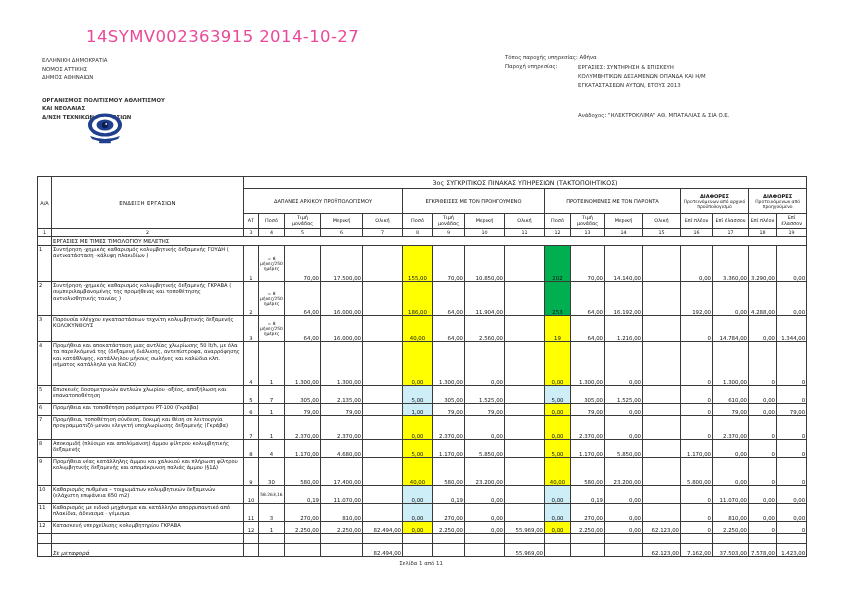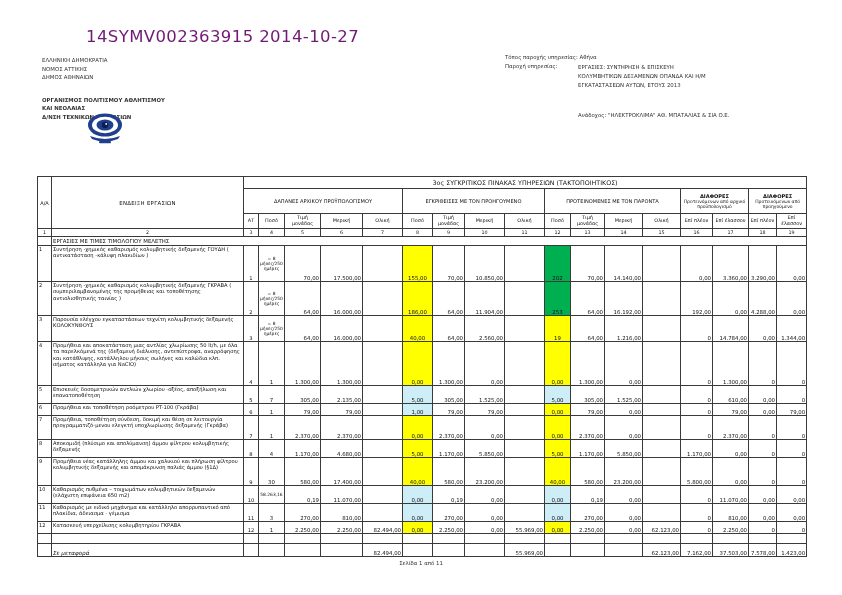--- a/index.html
+++ b/index.html
@@ -1,18 +1,18 @@
 <!DOCTYPE html>
 <html style="--highlight_yellow: #ffff00; --highlight_green: #00b050; --highlight_cyan: #cdeef7; --logo_blue: #20408e;"><head>
 <meta charset="utf-8">
 <style>
   html,body{margin:0;padding:0;background:#fff;}
   .page{position:relative;width:842px;height:595px;background:#ffffff;overflow:hidden;
         font-family:"DejaVu Sans","Liberation Sans",sans-serif;color:#1d1d1d;}
-  .doc-title{position:absolute;left:86px;top:27px;font-size:16.5px;color:#701a75;letter-spacing:.4px;}
+  .doc-title{position:absolute;left:86px;top:27px;font-size:16.5px;color:#ec4899;letter-spacing:.4px;}
   .org-block{position:absolute;left:42px;top:56px;font-size:5.4px;line-height:1.6;white-space:pre-line;color:#333;}
   .org-block2{position:absolute;left:42px;top:96px;font-size:5.4px;line-height:1.55;white-space:pre-line;color:#333;font-weight:bold;}
   .logo{position:absolute;left:84px;top:112px;width:42px;height:34px;}
   .logo svg .blue{fill:var(--logo_blue,#20408e);}
   .place-line{position:absolute;left:505px;top:54px;font-size:5.4px;color:#333;}
   .svc-label{position:absolute;left:505px;top:63px;font-size:5.4px;color:#333;}
   .svc-value{position:absolute;left:578px;top:63px;font-size:5.4px;line-height:1.7;white-space:pre-line;color:#333;}
   .contractor{position:absolute;left:578px;top:112px;font-size:5.4px;color:#333;}
 
   table.cmp-table{position:absolute;left:37px;top:176px;width:769px;border-collapse:collapse;

